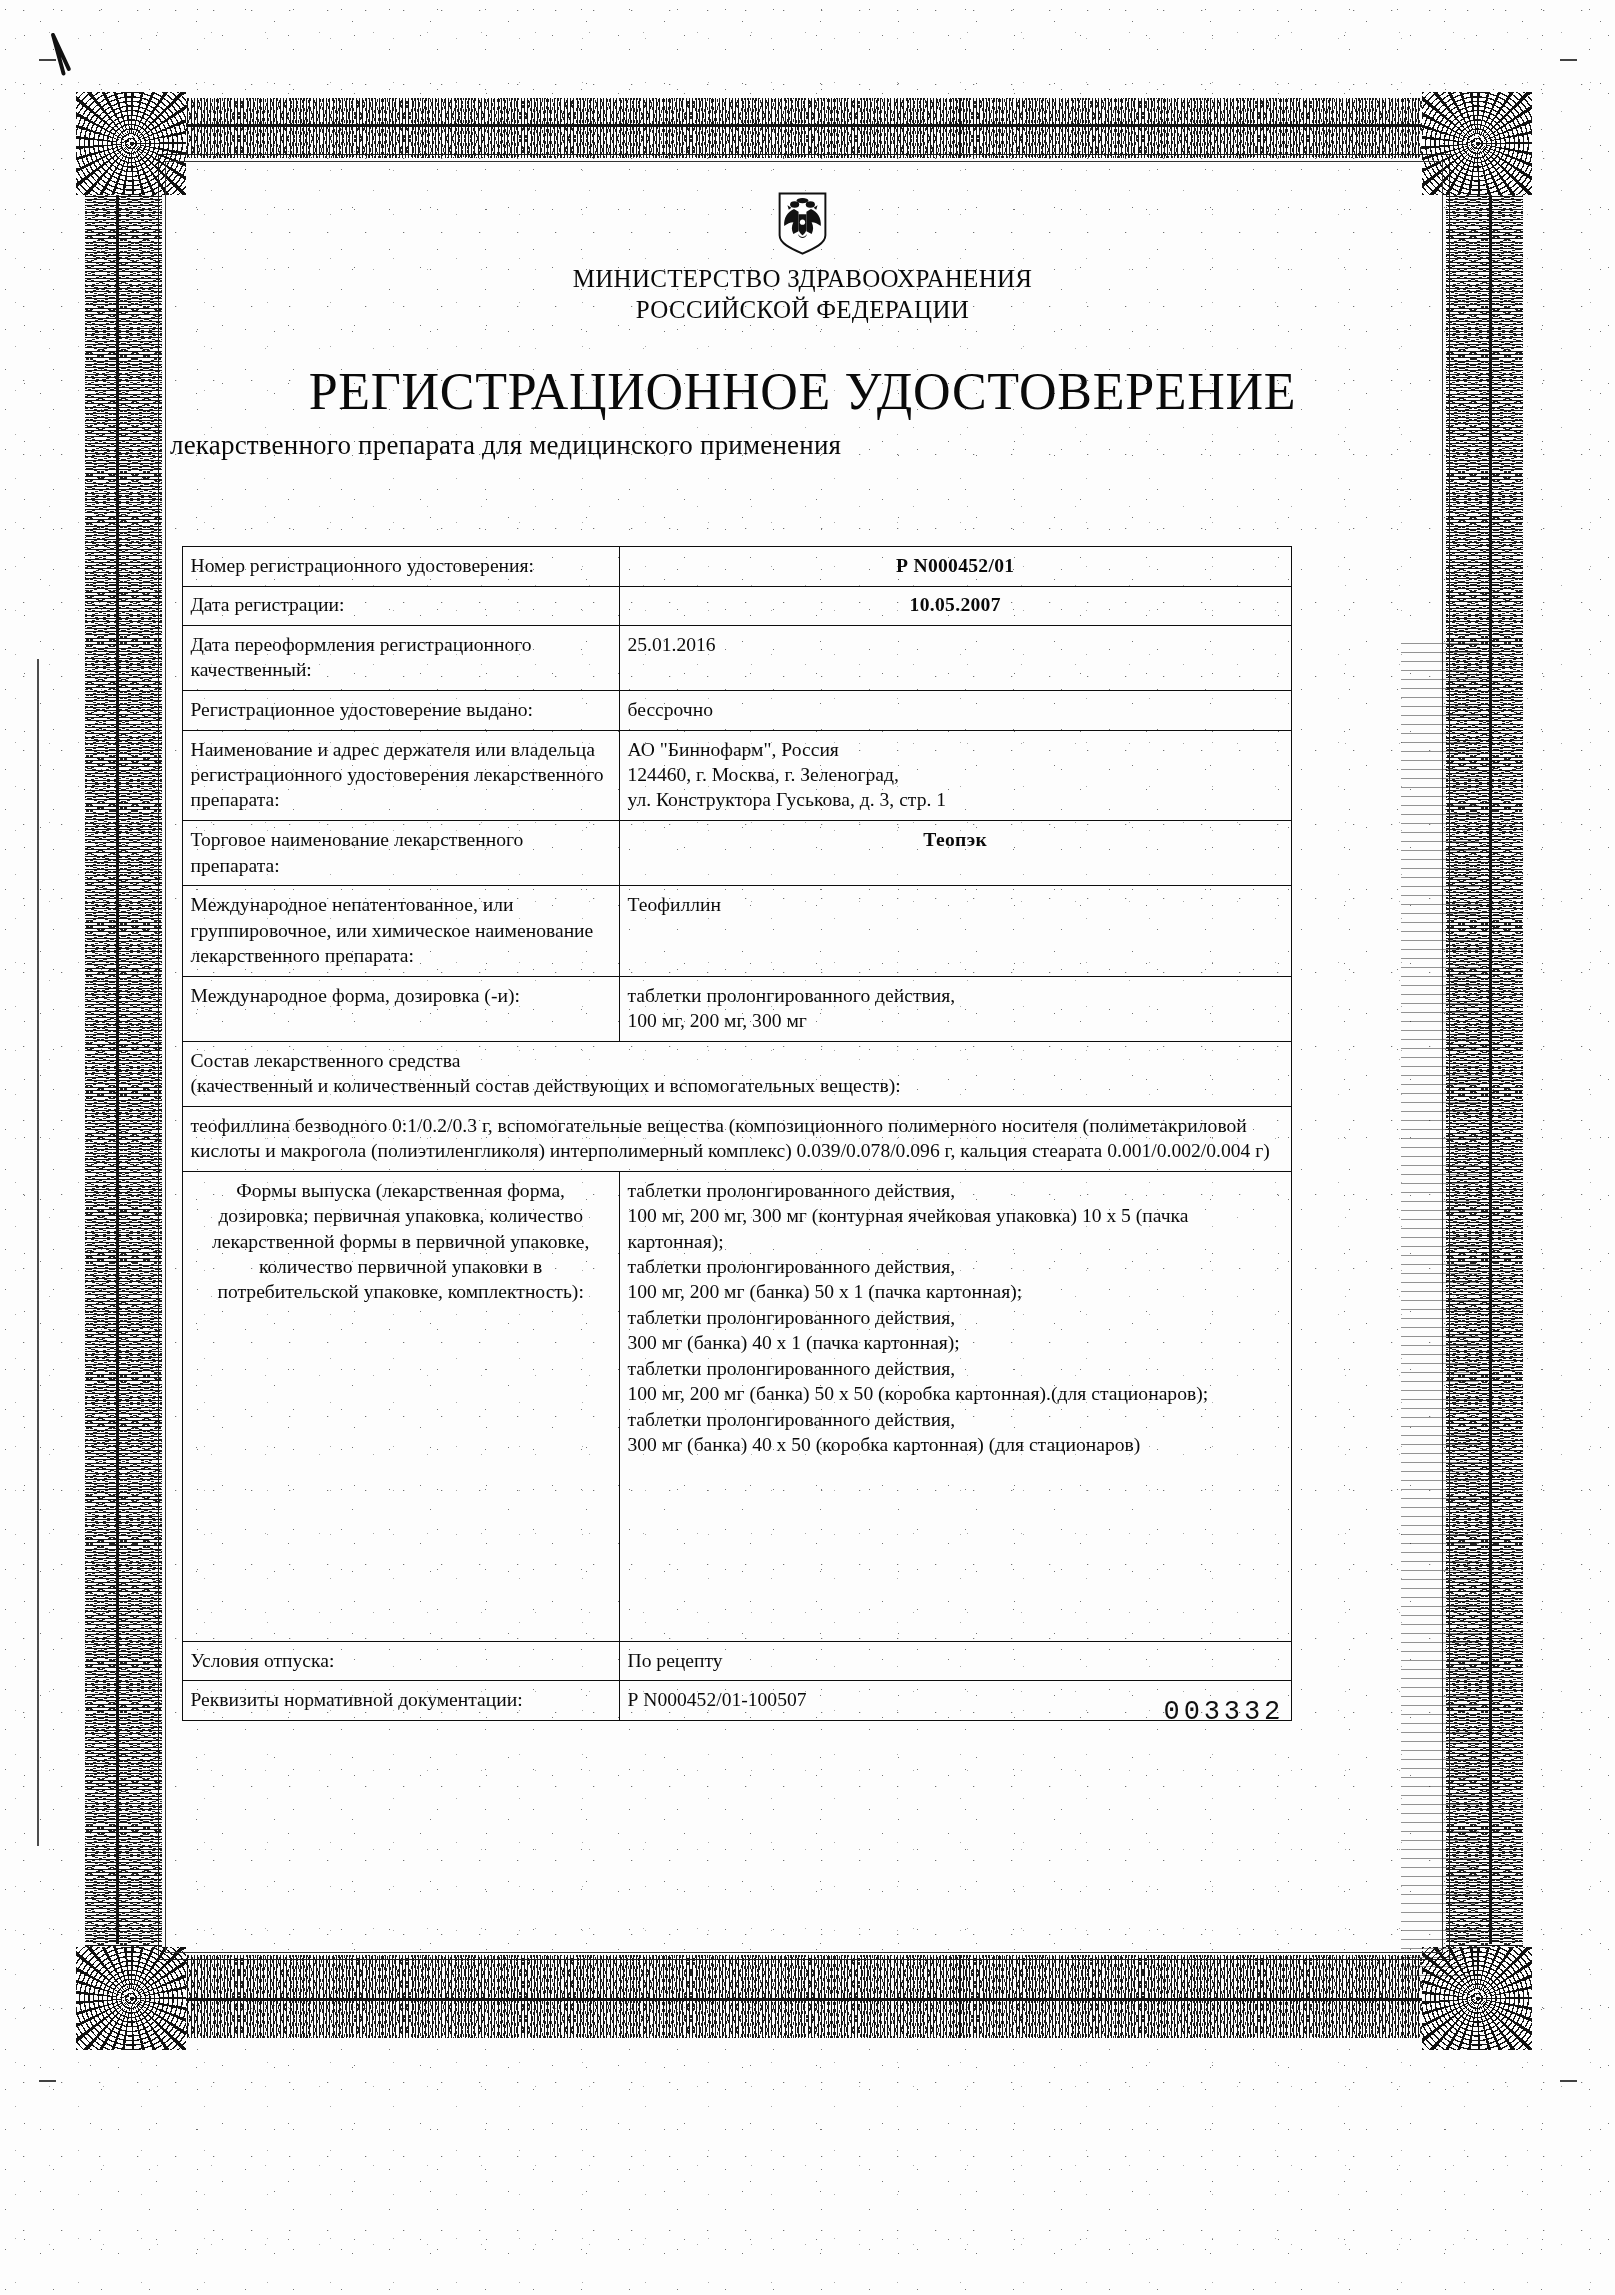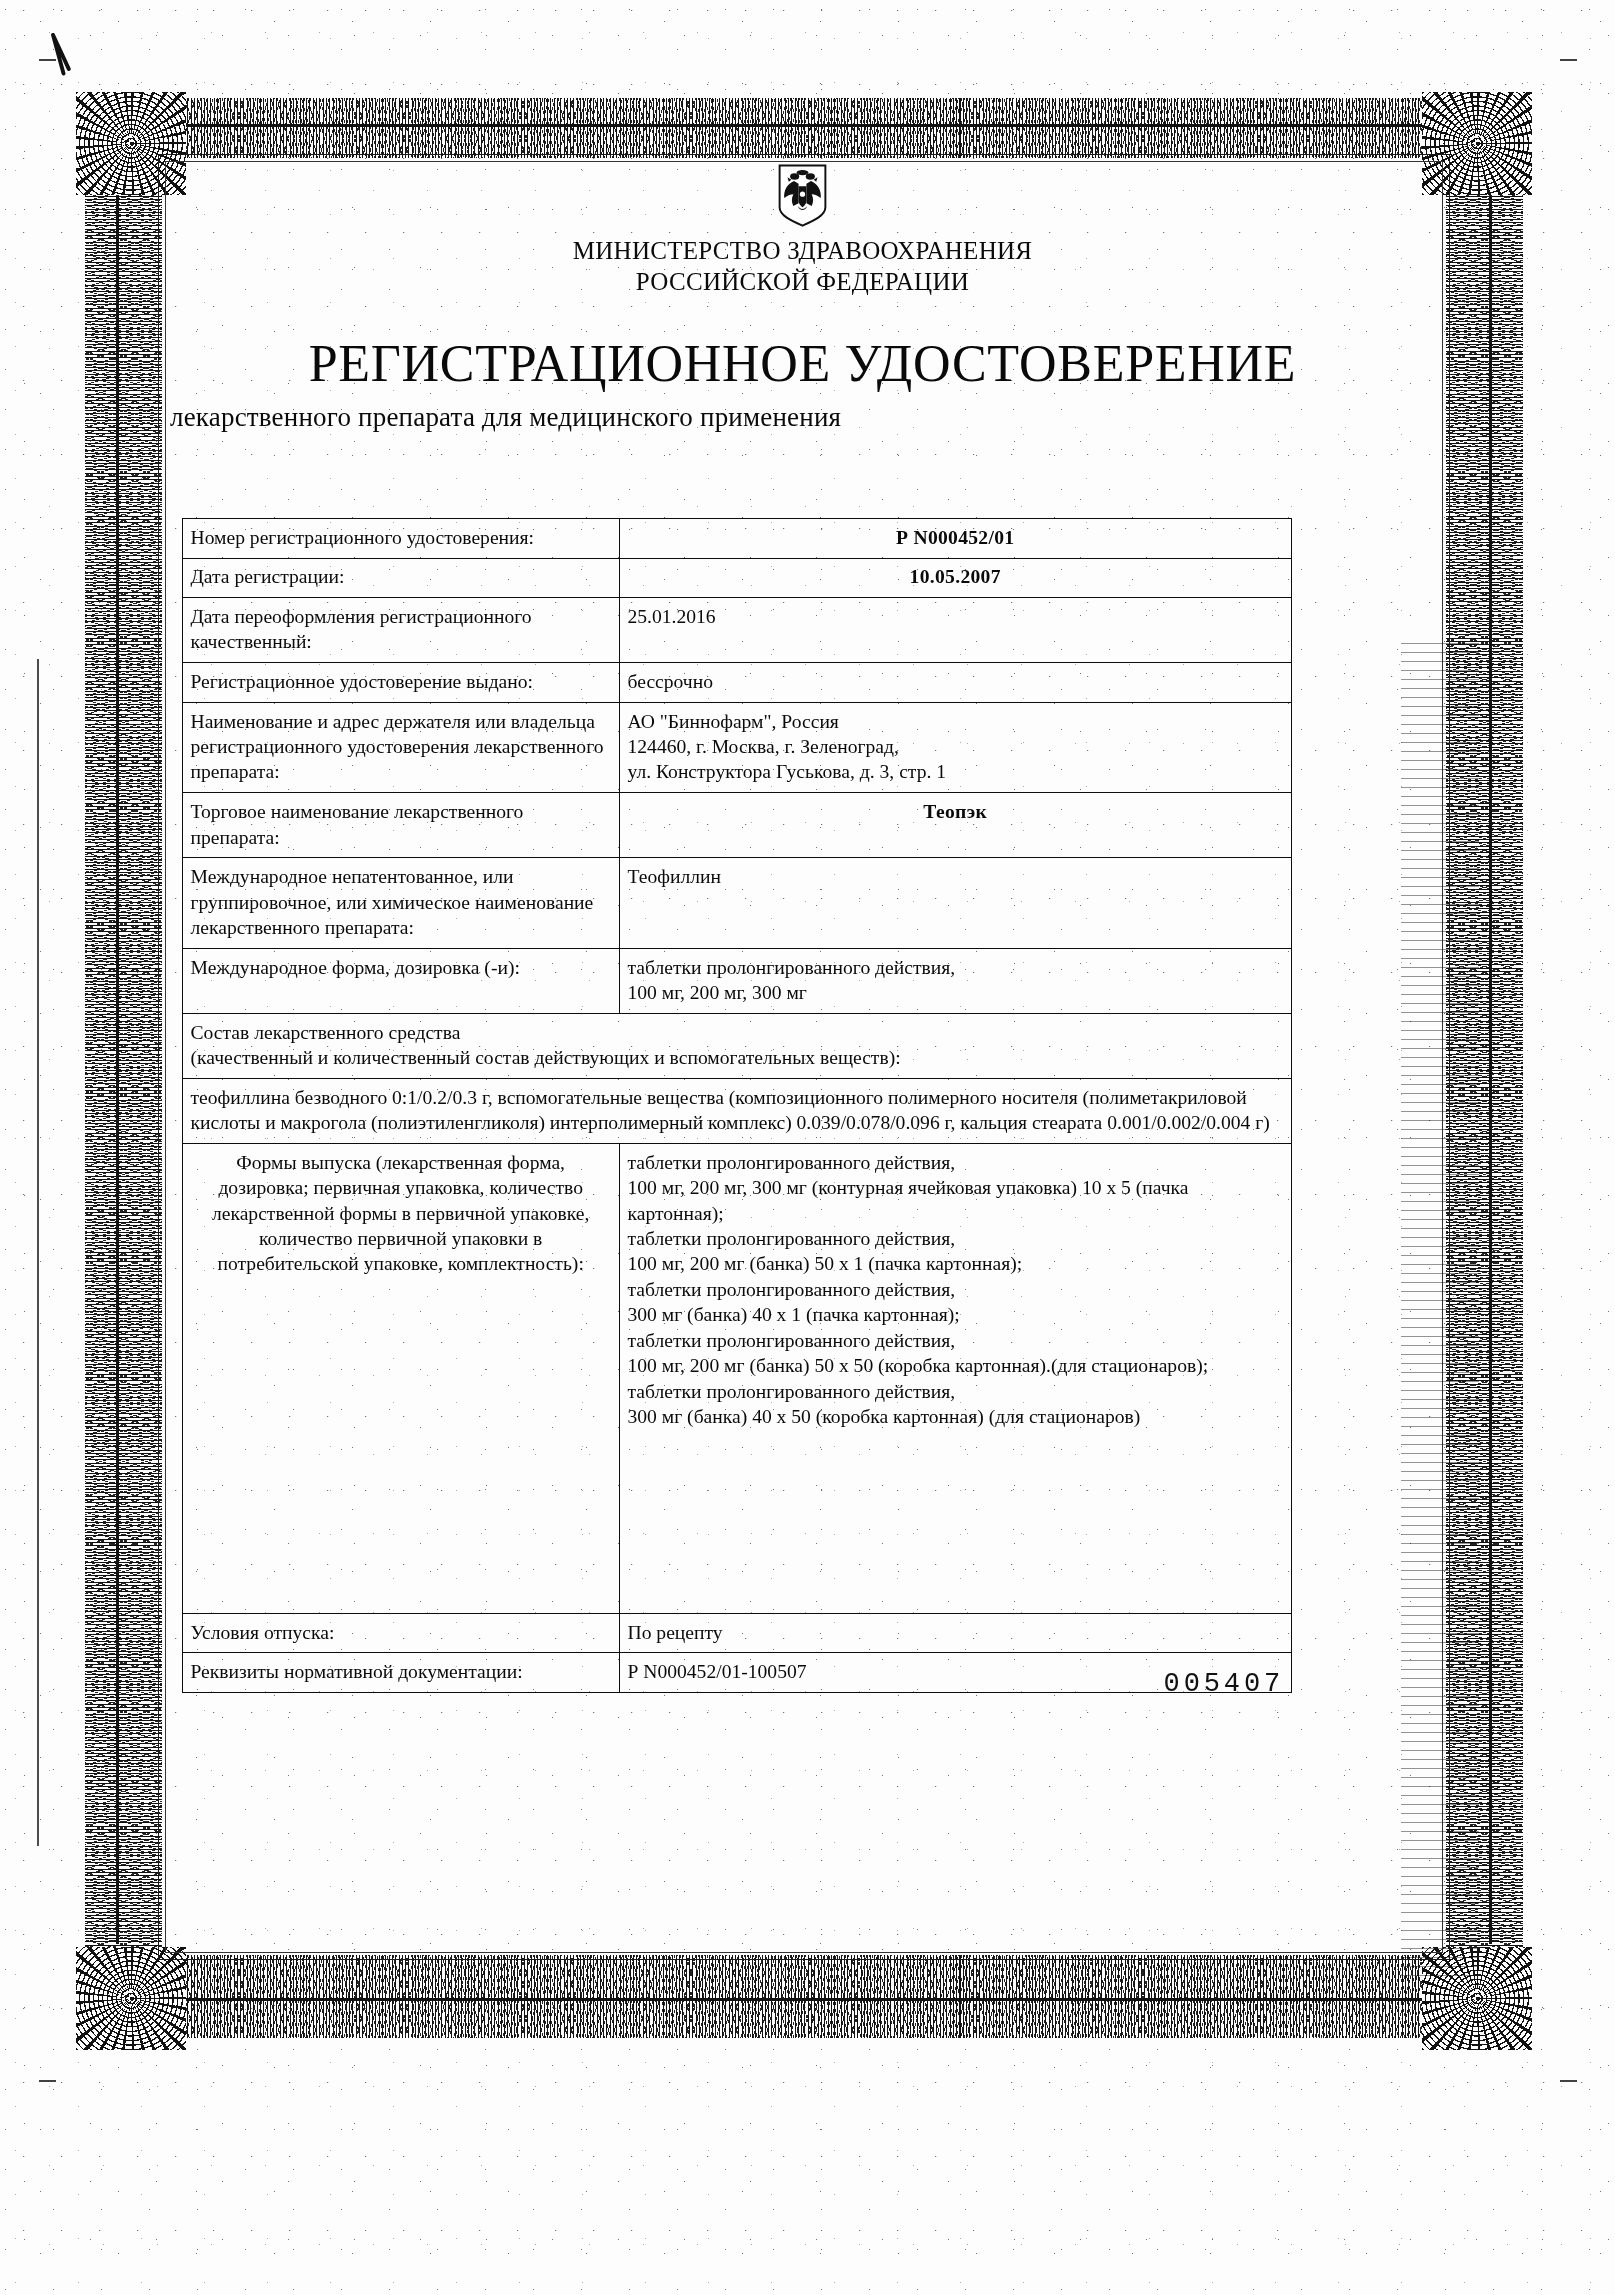--- a/index.html
+++ b/index.html
@@ -91,21 +91,21 @@
   }
   #inner-rule2{
     position:absolute;
     left:80px;top:63px;right:80px;bottom:85px;
     border:0.7px solid #333;
   }
 
   
   #content{
     position:absolute;
-    left:170px;top:164px;
+    left:170px;top:192px;
     width:1265px;
   }
 
   
   #emblem-wrap{display:flex;justify-content:center;margin-bottom:9px;}
   #emblem{width:51px;height:63px;}
 
   #ministry-line{
     text-align:center;
     font-size:25px;
@@ -328,21 +328,21 @@
         <tr>
           <td class="label">Условия отпуска:</td>
           <td class="value">По рецепту</td>
         </tr>
 
         <tr>
           <td class="label">Реквизиты нормативной документации:</td>
           <td class="value">
             <div id="serial-wrap">
               <span>Р N000452/01-100507</span>
-              <span id="serial-number">005407</span>
+              <span id="serial-number">003332</span>
             </div>
           </td>
         </tr>
 
       </tbody>
     </table>
 
   </div>
 </div>
 

